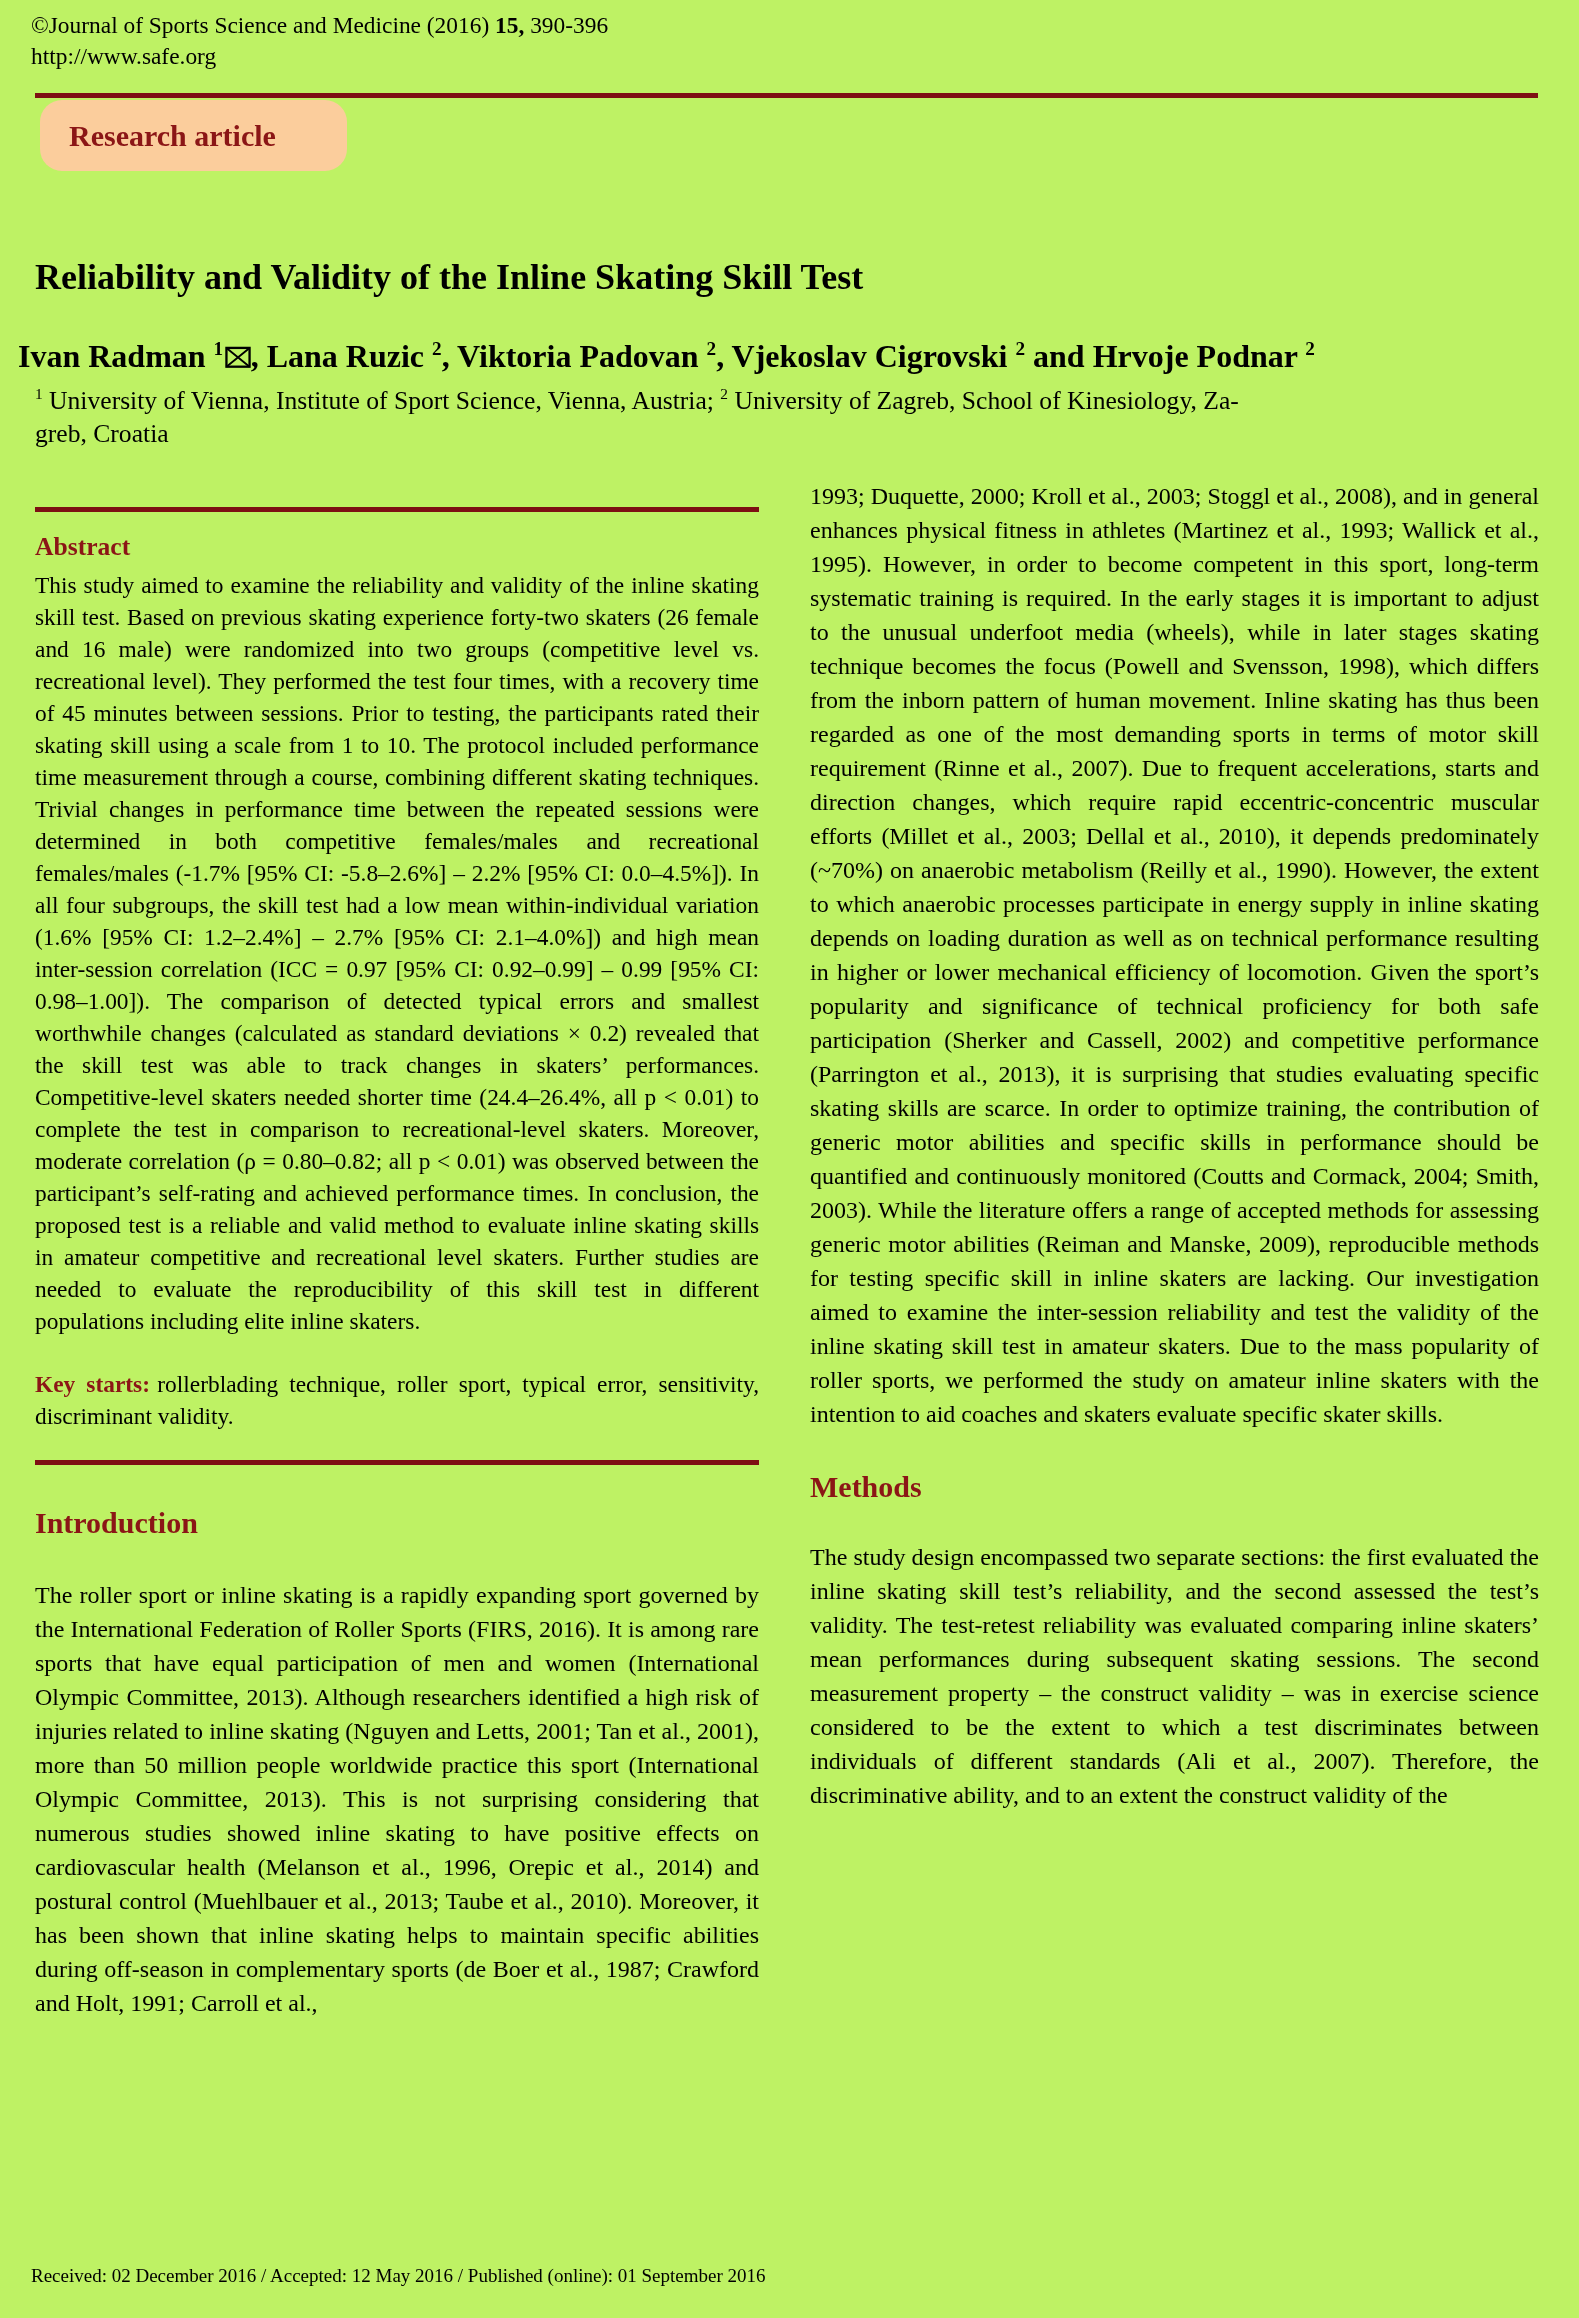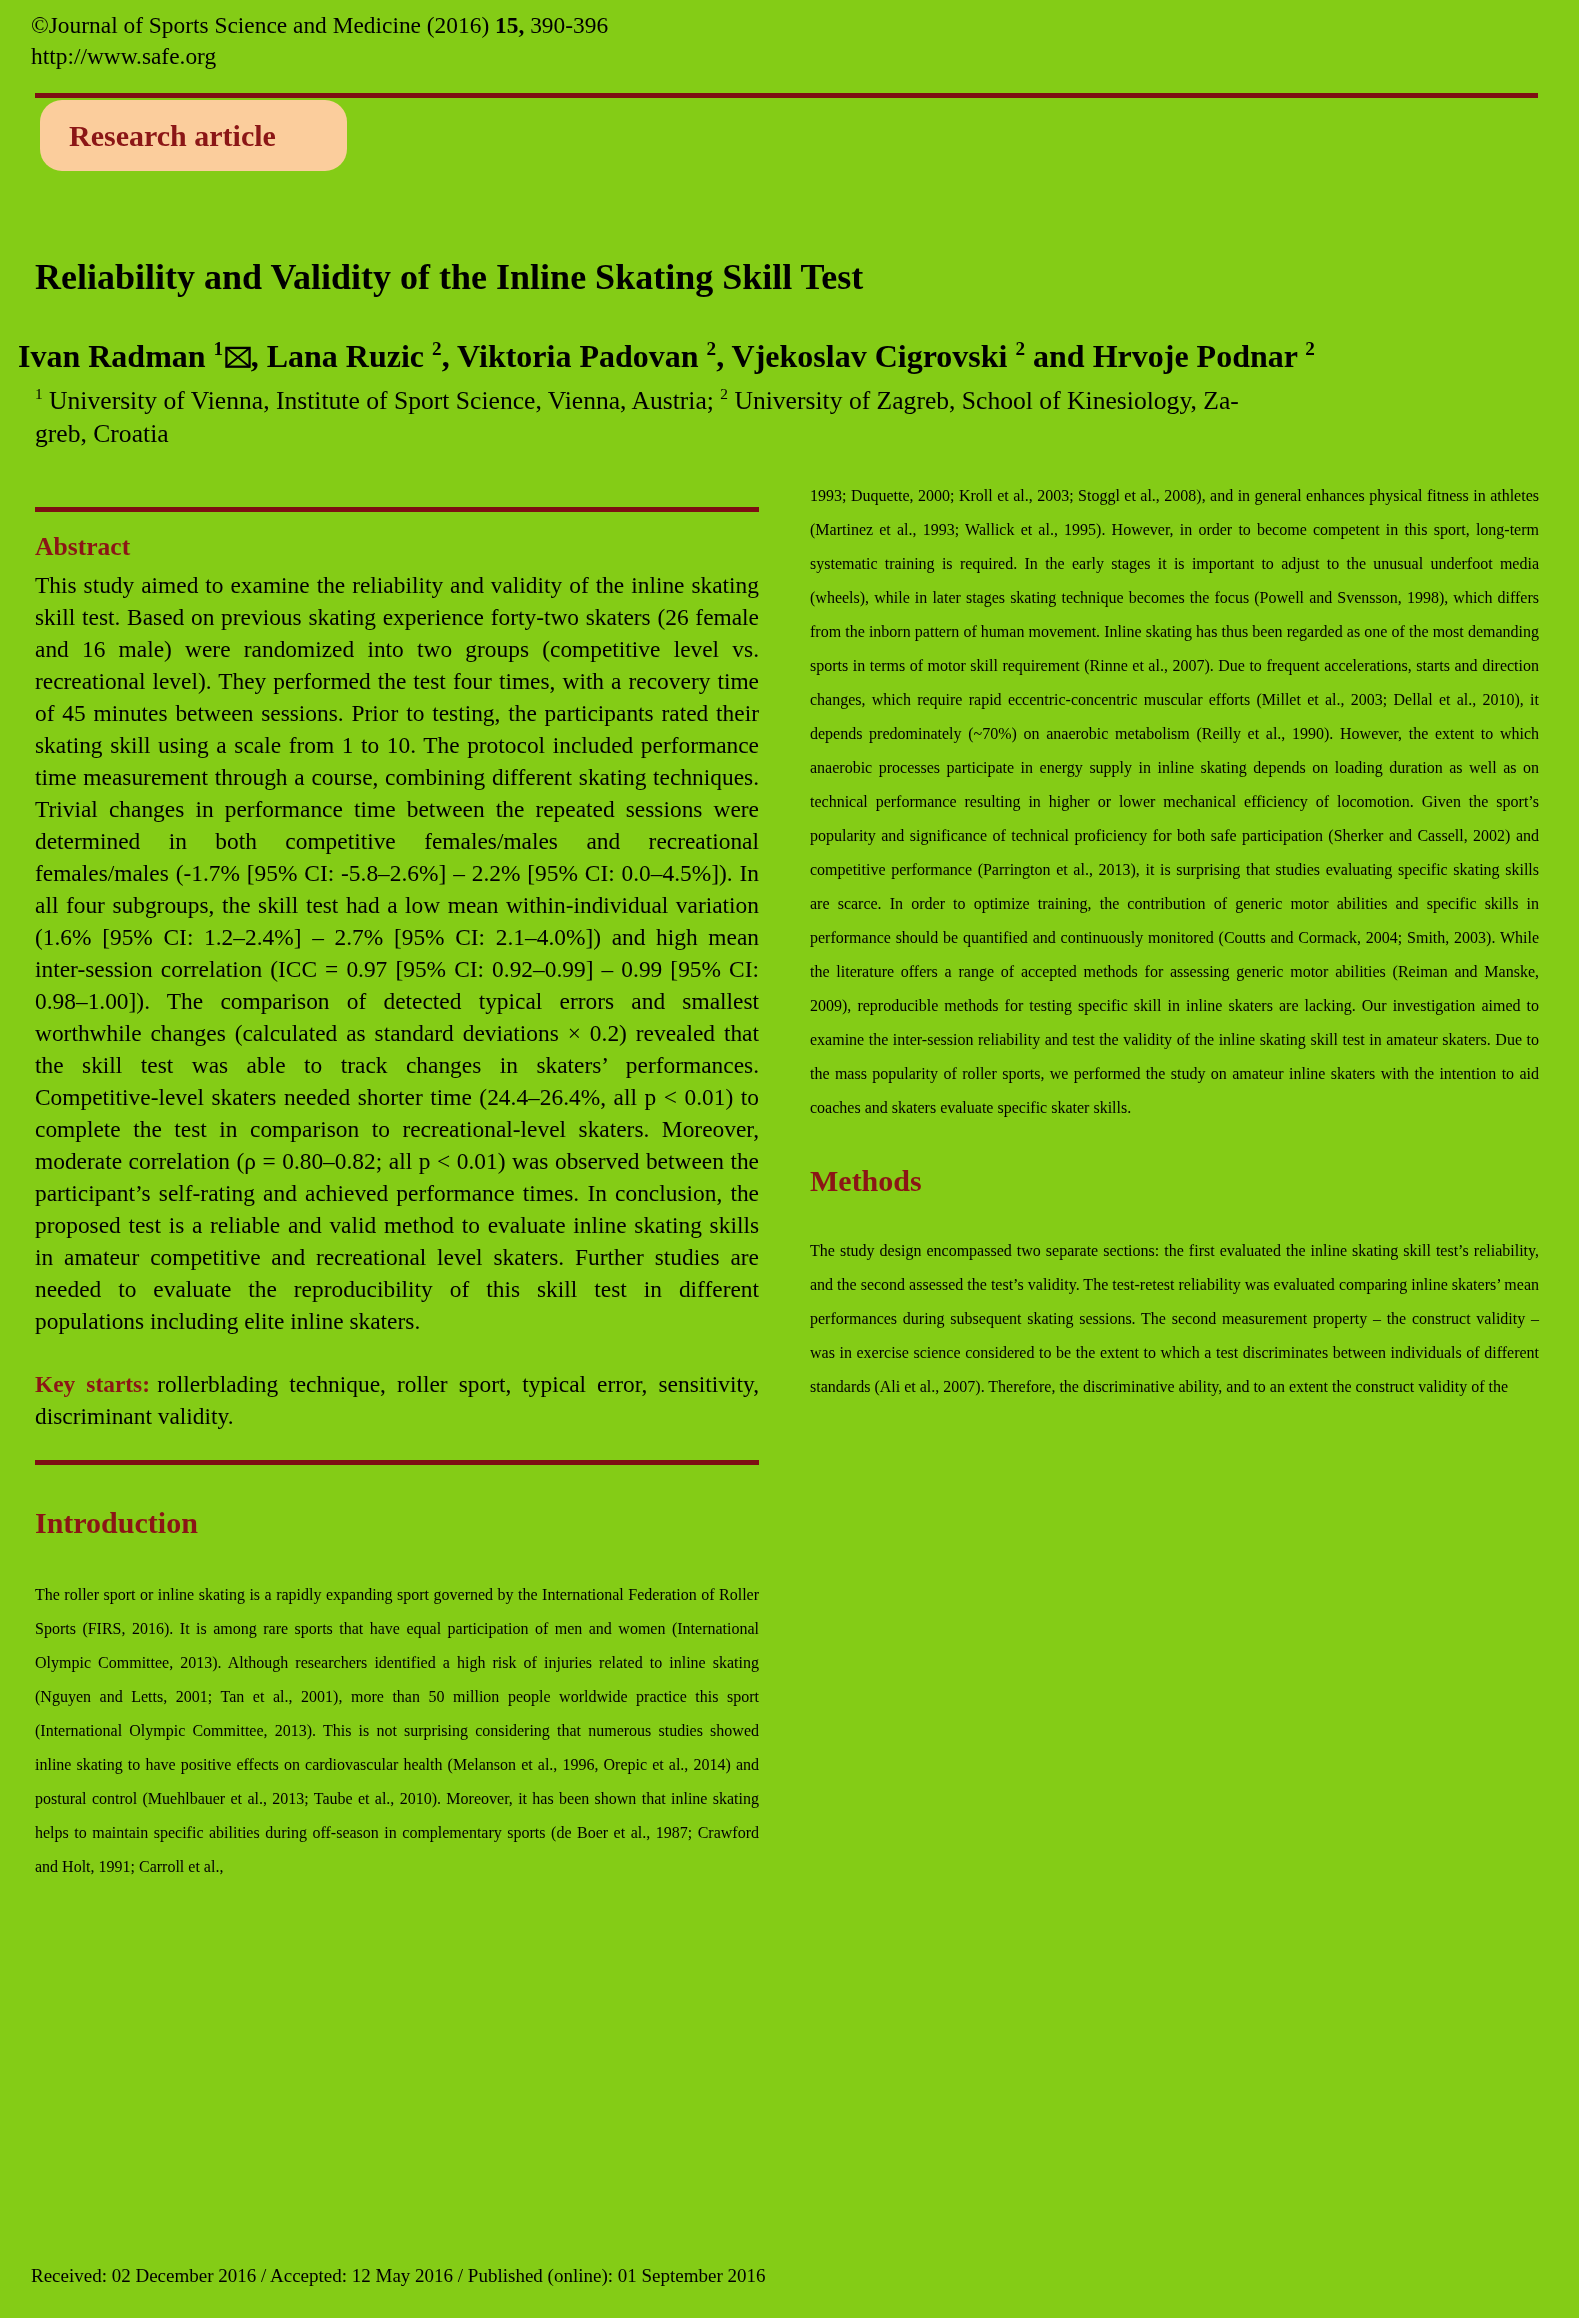--- a/index.html
+++ b/index.html
@@ -6,21 +6,21 @@
     --accent:#8B1616;
     --rule:#7D1013;
     --badge:#FBCD9C;
     --ink:#000000;
   }
   html,body{margin:0;padding:0;}
   body{background:#888;}
   .page{
     position:relative;
     width:1580px;height:2319px;
-    background:#84cc16;
+    background:#bef264;
     color:var(--ink);
     font-family:"Liberation Serif","DejaVu Serif",serif;
     overflow:hidden;
   }
   
   .jheader{position:absolute;top:10.2px;left:31px;font-size:23.4px;line-height:31px;}
   .jheader b{font-weight:bold;}
   
   .rule{background:var(--rule);}
   .top-rule{position:absolute;top:93px;left:35px;width:1503px;height:5.1px;}
@@ -49,21 +49,21 @@
   }
   .affil sup{font-size:60%;line-height:0;vertical-align:super;}
   
   .columns{
     position:absolute;top:479px;left:35px;width:1504px;
     display:flex;gap:51px;
   }
   .col-left{width:724px;flex:none;}
   .col-right{width:729px;flex:none;}
   .columns p{margin:0;text-align:justify;}
-  .body-text{font-size:16px;line-height:34px;}
+  .body-text{font-size:24px;line-height:34px;}
   .col-rule{margin-top:28px;height:5.1px;width:100%;}
   .abstract-heading{
     margin:19px 0 0 0;font-size:25.6px;line-height:32px;
     font-weight:bold;color:var(--accent);
   }
   .abstract-text{margin-top:5.8px !important;font-size:23.4px;line-height:32px;}
   .keywords{margin-top:31px !important;font-size:23.4px;line-height:32px;}
   .keywords b{color:var(--accent);font-weight:bold;margin-right:7.3px;}
   .col-rule2{margin-top:28px;height:5.1px;width:100%;}
   .section-heading{

